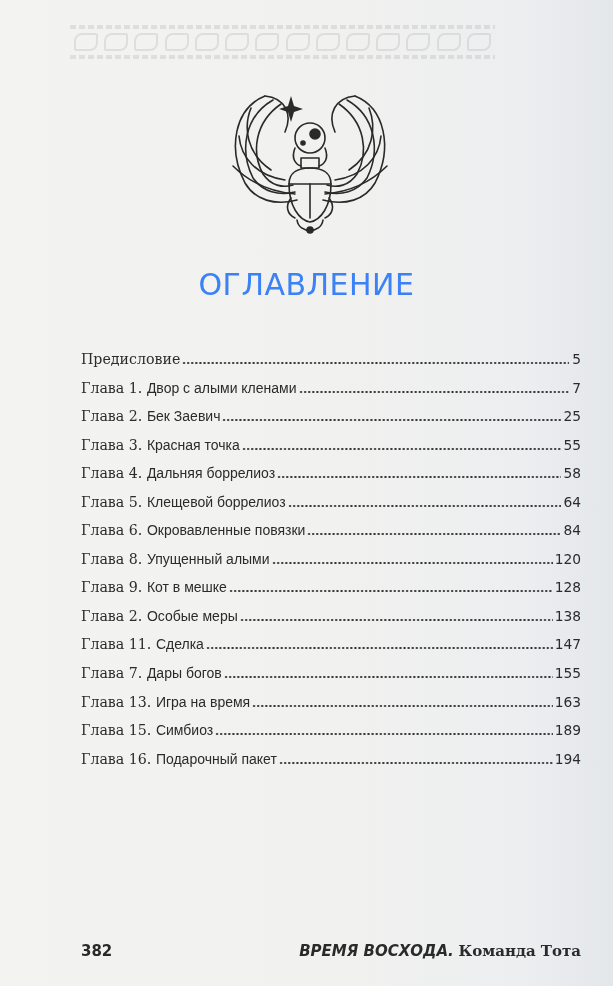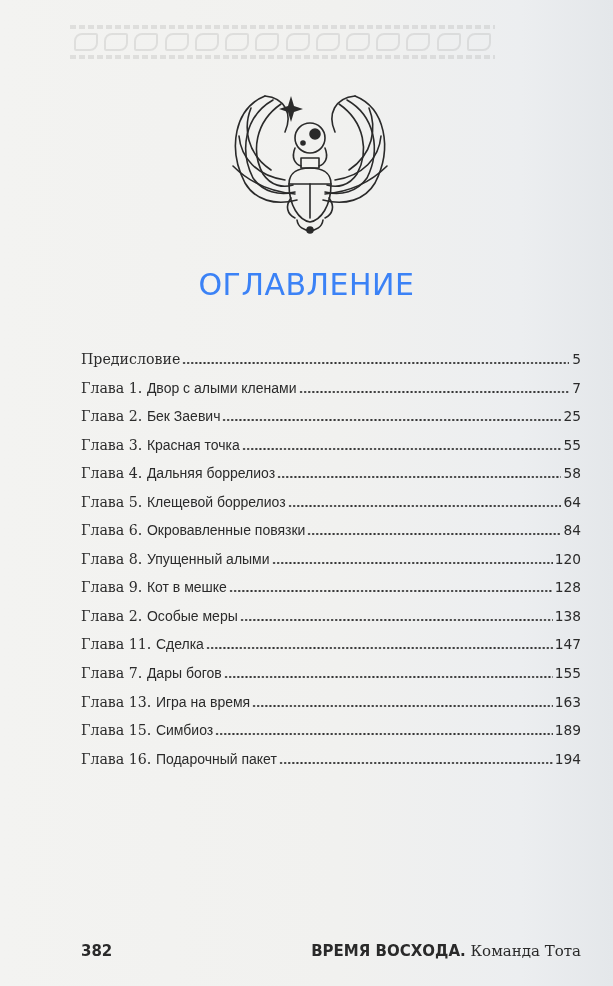--- a/index.html
+++ b/index.html
@@ -109,22 +109,22 @@
       left: 81px; right: 32px;
       top: 942px;
       display: flex;
       justify-content: space-between;
       align-items: center;
       font-family: "DejaVu Sans", "Liberation Sans", sans-serif;
       font-size: 15px;
       color: #2a2a2a;
     }
     .footer .folio { font-weight: bold; }
-    .footer .running-head .series { font-weight: bold; }
-    .footer .running-head .subtitle { font-family: "DejaVu Serif", serif; font-weight: normal; }
+    .footer .running-head .series { font-weight: bold; font-style: italic; }
+    .footer .running-head .subtitle { font-family: "DejaVu Serif", serif; font-weight: bold; }
   </style>
 </head>
 <body>
 
 <div class="page">
 
   <div class="ornament-band">
     <div class="rail top"></div>
     <div class="glyphs">
       <span></span>

